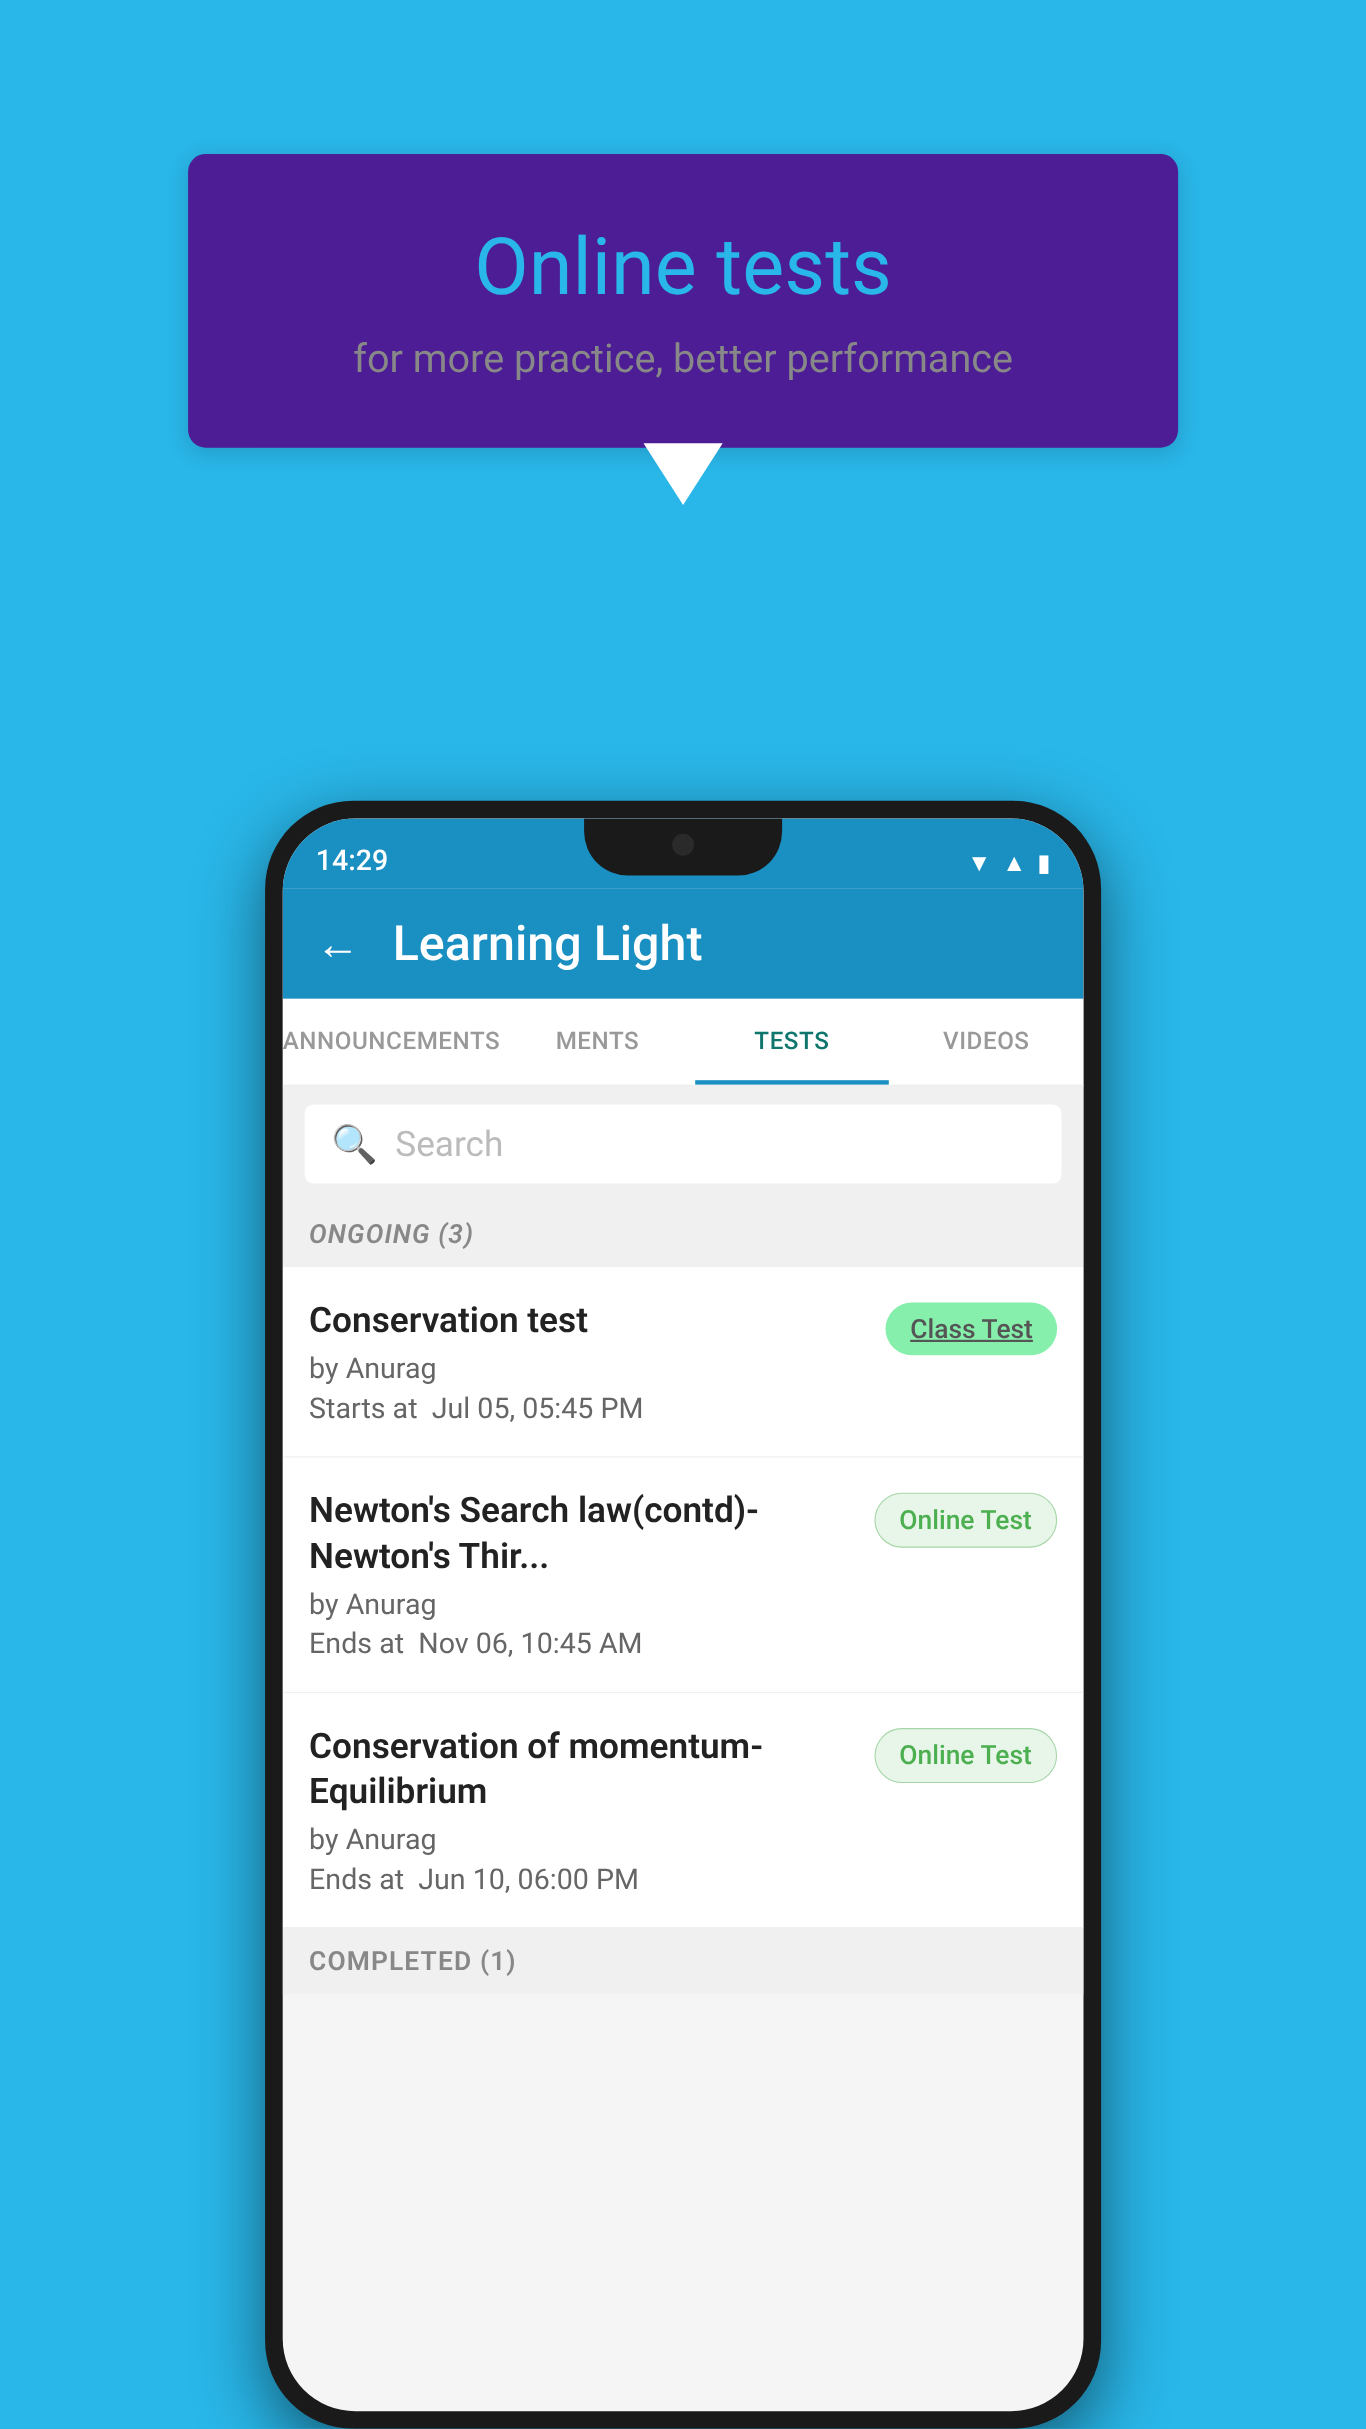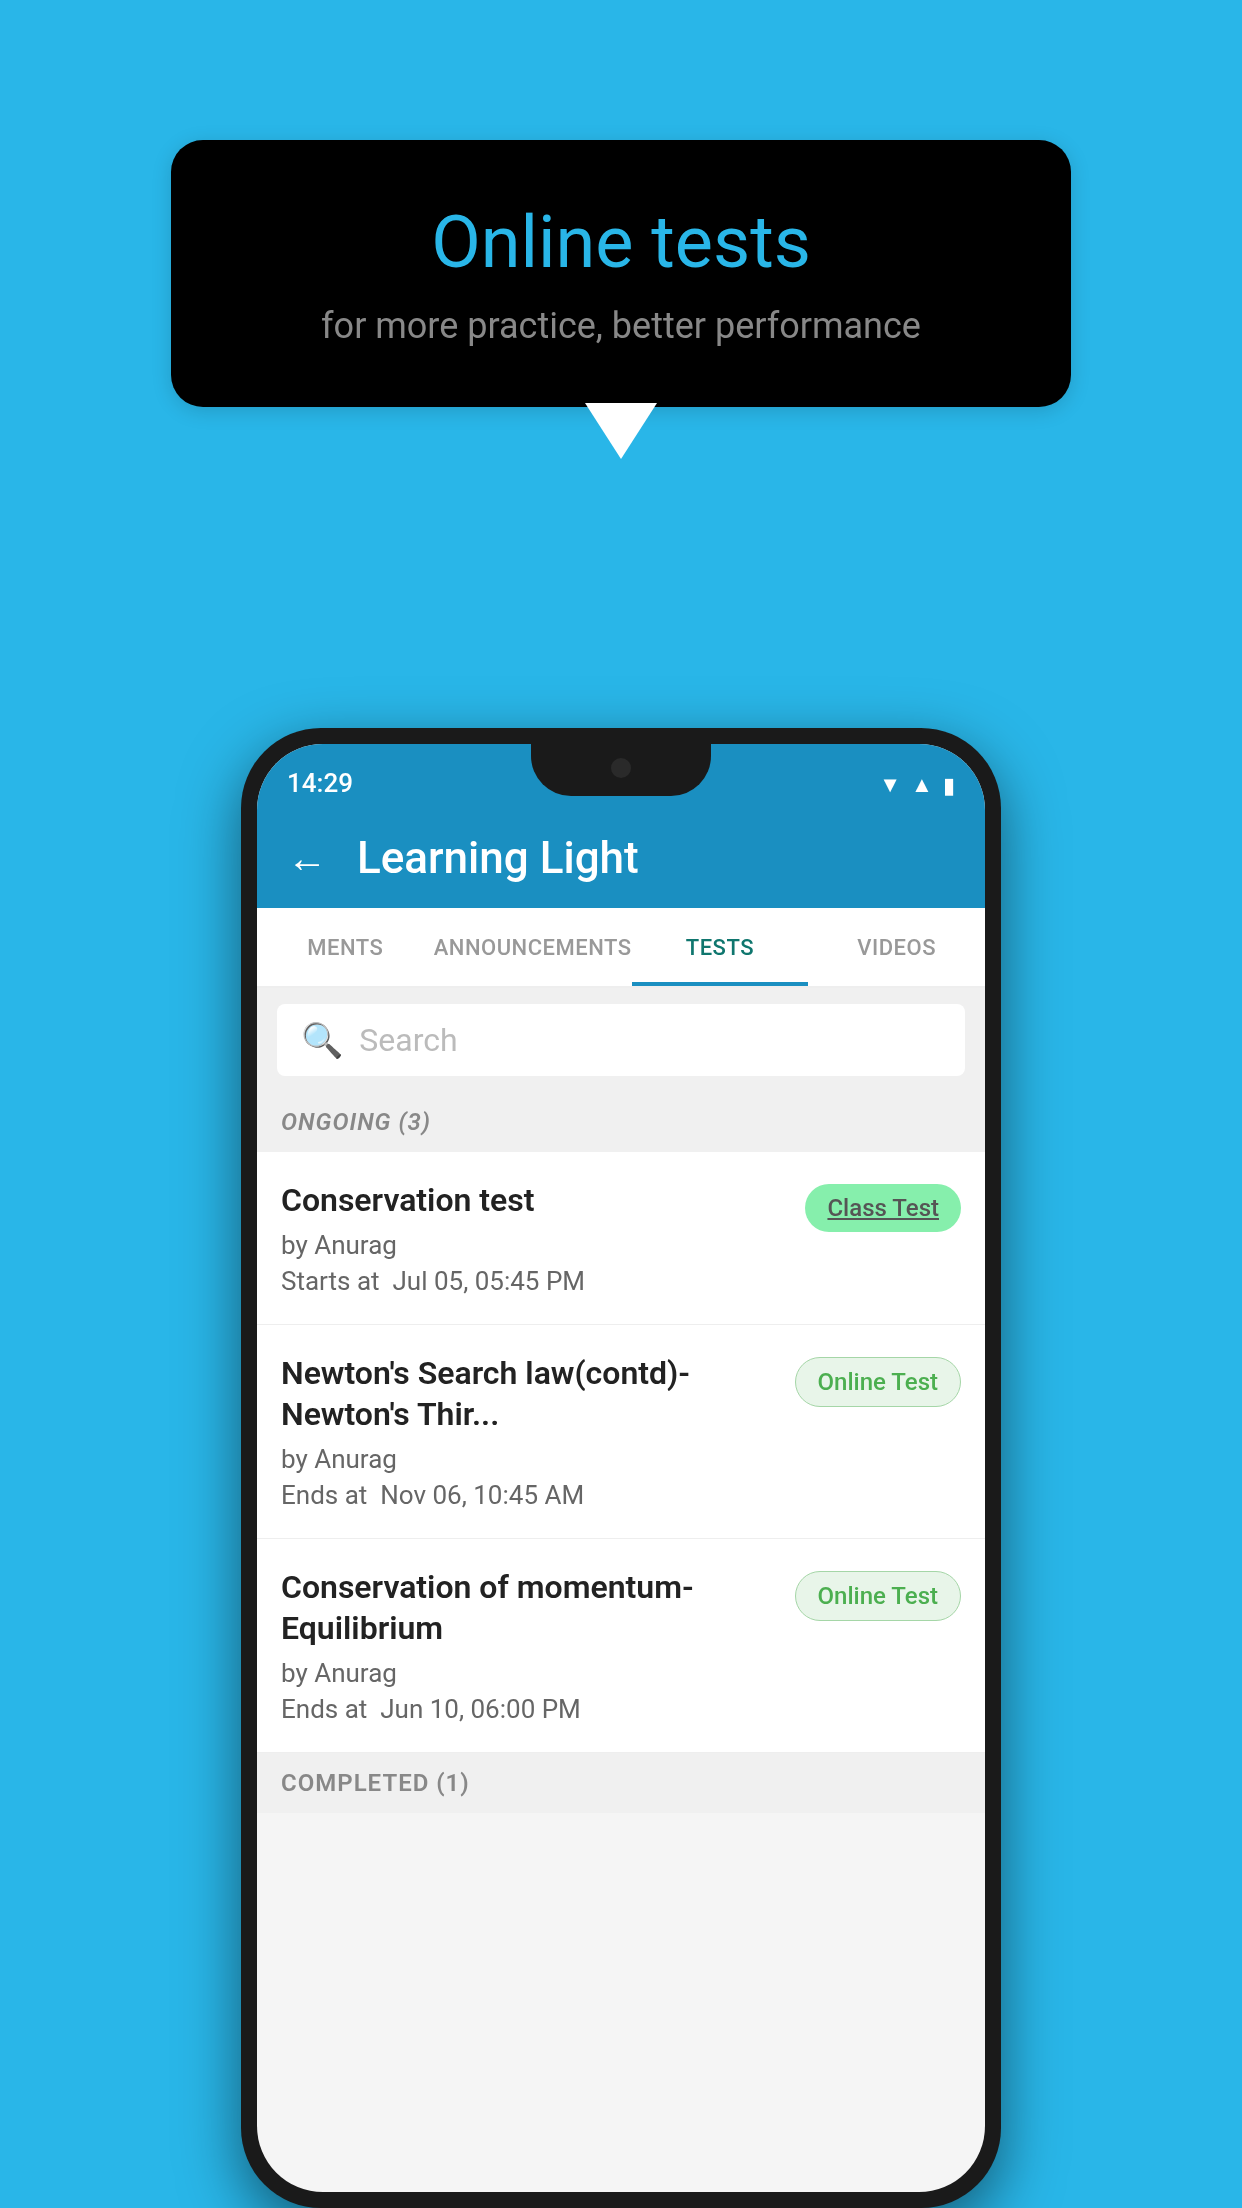--- a/index.html
+++ b/index.html
@@ -16,22 +16,22 @@
     
     .speech-bubble-container {
       position: absolute;
       top: 140px;
       left: 50%;
       transform: translateX(-50%);
       width: 900px;
     }
 
     .speech-bubble {
-      background: #000000;
-      border-radius: 32px;
+      background: #4c1d95;
+      border-radius: 16px;
       padding: 60px 80px;
       box-shadow: 0 4px 20px rgba(0,0,0,0.15);
       position: relative;
     }
 
     .speech-bubble::after {
       content: '';
       position: absolute;
       bottom: -52px;
       left: 50%;
@@ -346,22 +346,22 @@
           <span class="status-icon">▮</span>
         </div>
       </div>
 
       <div class="app-bar">
         <span class="back-arrow">←</span>
         <span class="app-bar-title">Learning Light</span>
       </div>
 
       <div class="tabs-container">
+        <div class="tab">ANNOUNCEMENTS</div>
         <div class="tab">MENTS</div>
-        <div class="tab">ANNOUNCEMENTS</div>
         <div class="tab active">TESTS</div>
         <div class="tab">VIDEOS</div>
       </div>
 
       <div class="search-container">
         <div class="search-bar">
           <span class="search-icon">🔍</span>
           <span class="search-text">Search</span>
         </div>
       </div>

